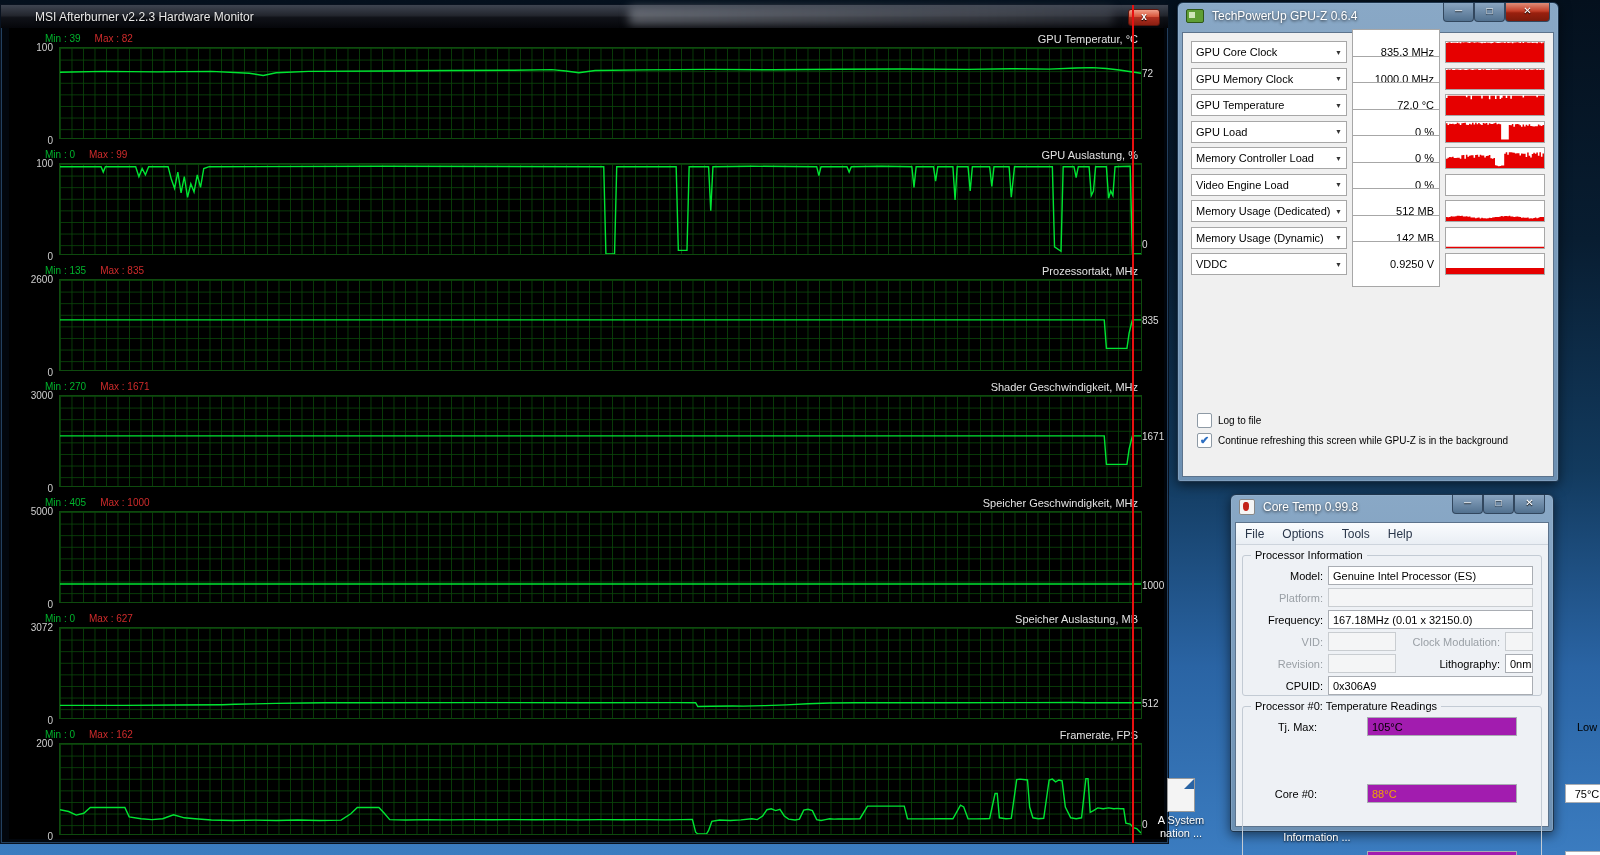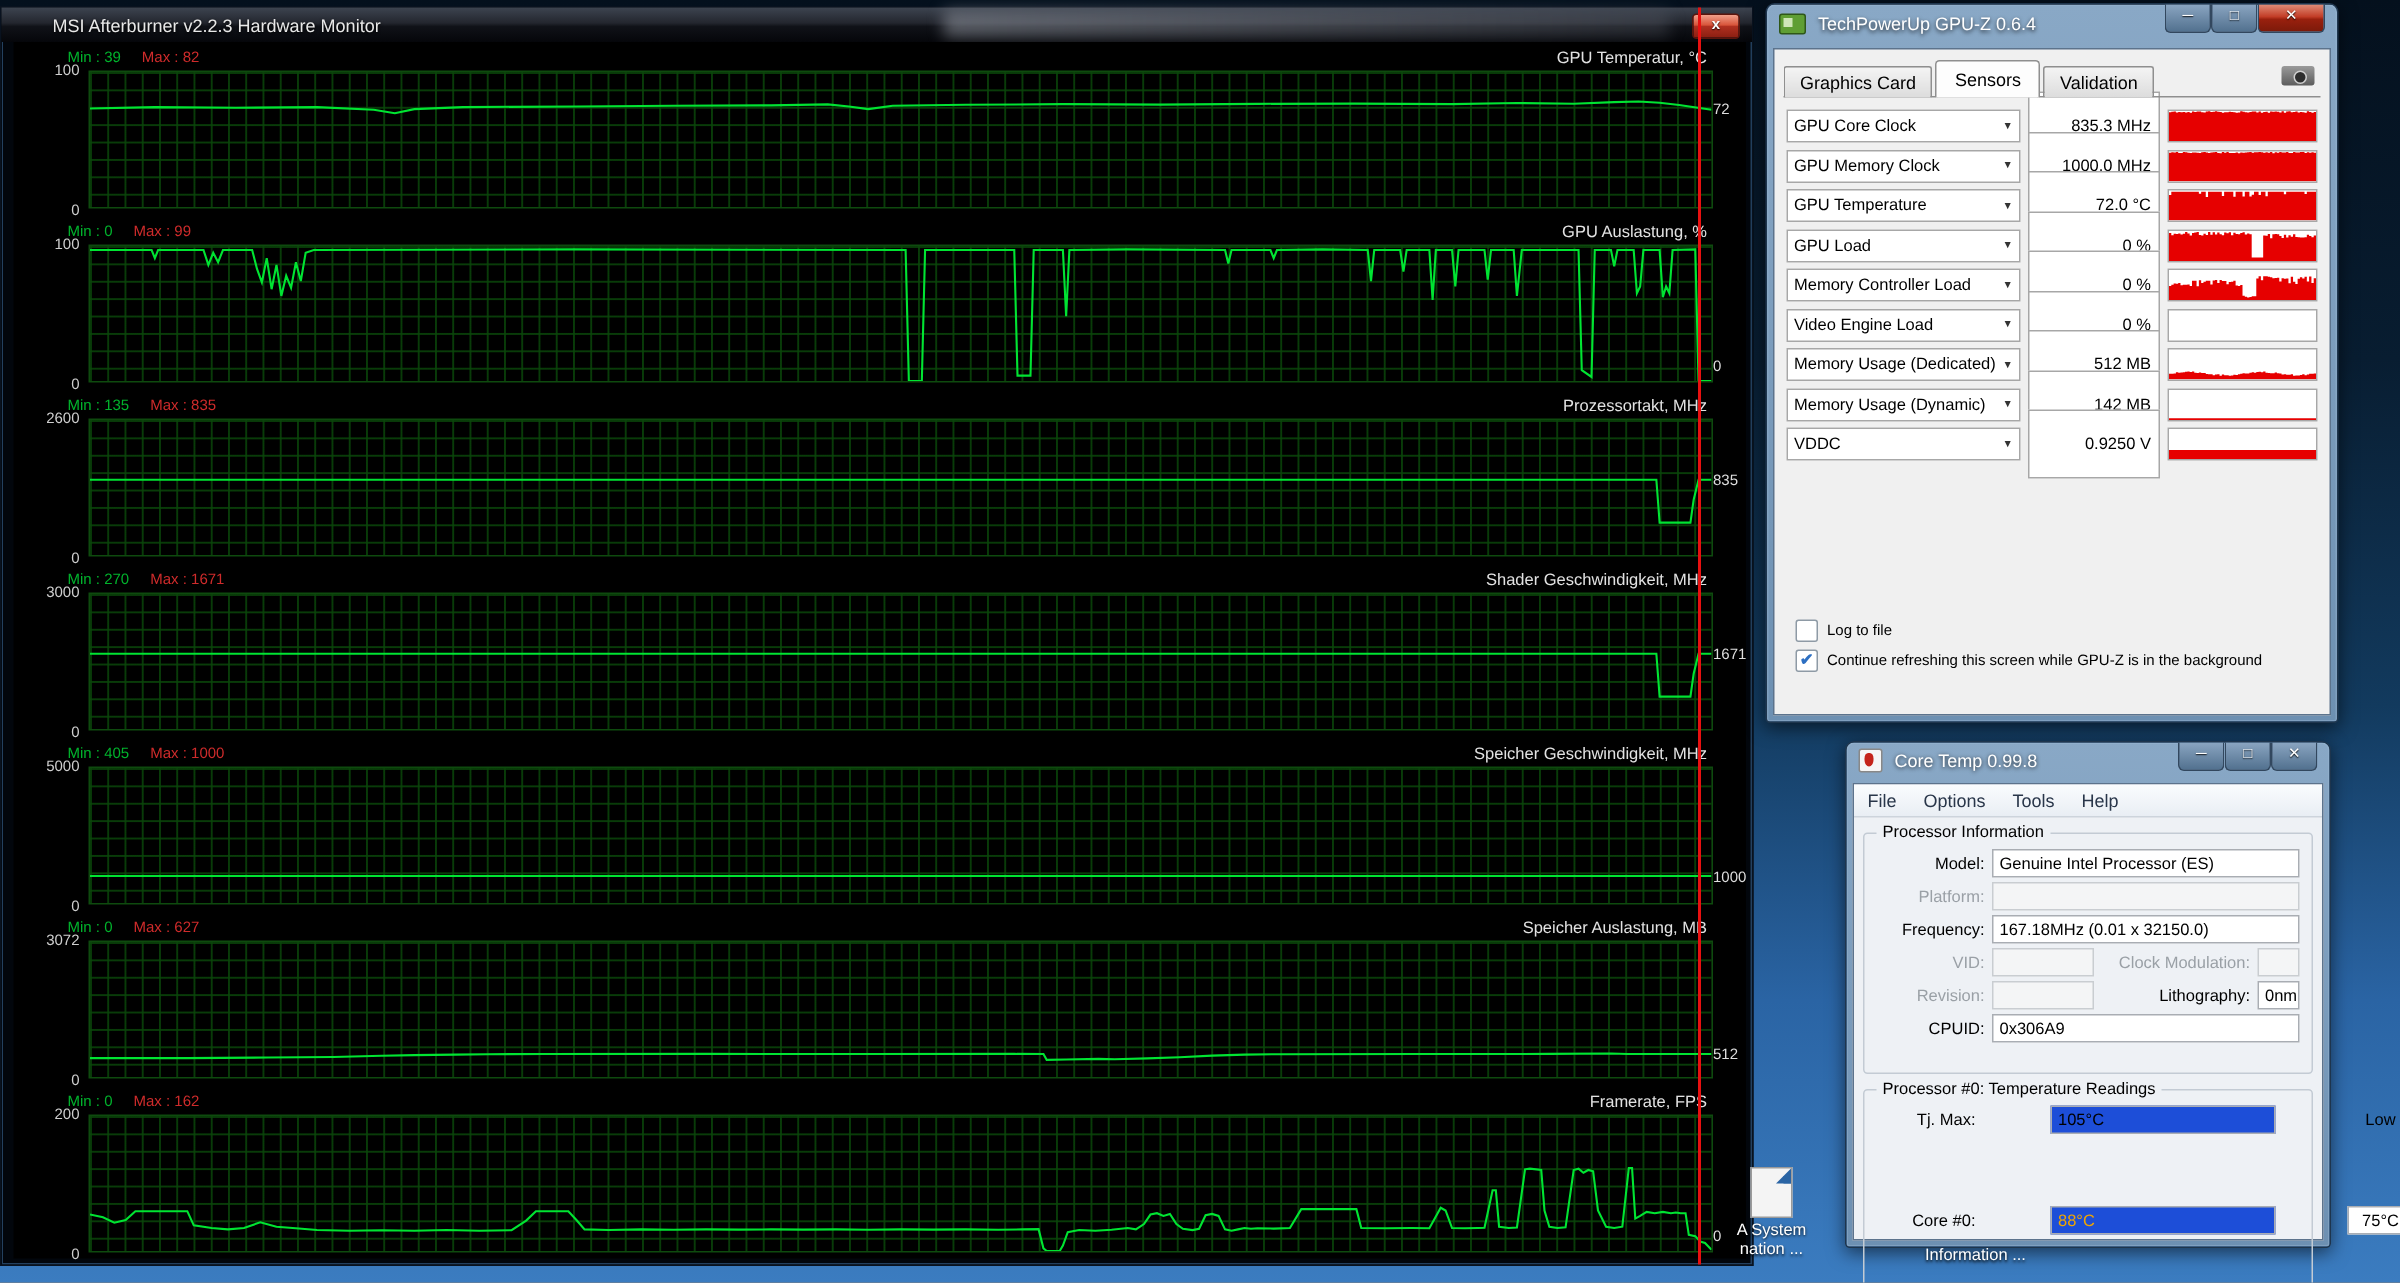--- a/index.html
+++ b/index.html
@@ -119,31 +119,31 @@
   .ct-icon:after{content:"";position:absolute;left:3px;top:2px;width:6px;height:9px;background:#c4231a;border-radius:40% 40% 50% 50%;}
   .menubar{height:21px;border-bottom:1px solid #cdd4dc;display:flex;align-items:center;
     background:linear-gradient(180deg,#fafcfe,#e9eef4);}
   .menu-item{font-size:12px;color:#29364a;padding:0 9px;}
   .ct-selectrow{display:flex;align-items:center;margin:7px 6px 4px 6px;font-size:11px;}
   .ct-select-label{color:#000;margin-right:5px;}
   .ct-combo{width:92px;height:19px;border:1px solid #bcc2c8;background:#f3f4f6;color:#8a9097;
     font-size:11px;display:flex;align-items:center;padding:0 4px;position:relative;}
   .ct-combo .arrow{position:absolute;right:4px;font-size:7px;color:#aab0b6;}
   .ct-numbox{width:20px;height:17px;border:1px solid #9aa0a8;background:#fdfdfd;text-align:center;line-height:17px;margin:0 4px 0 8px;}
-  .groupbox{position:relative;border:1px solid #c3cbd4;border-radius:3px;margin:10px 6px 0 6px;padding:10px 8px 20px 8px;}
+  .groupbox{position:relative;border:1px solid #c3cbd4;border-radius:3px;margin:10px 6px 0 6px;padding:10px 8px 0 8px;}
   .groupbox .gb-title{position:absolute;top:-7px;left:8px;background:#eef1f5;padding:0 4px;font-size:11px;color:#000;}
   .fieldrow{display:flex;align-items:center;margin-bottom:3px;font-size:11px;}
   .f-label{width:72px;text-align:right;padding-right:5px;color:#000;white-space:nowrap;}
   .f-label.dis{color:#9aa0a6;}
   .f-box{height:17px;border:1px solid #a9adb3;background:#fff;display:flex;align-items:center;padding:0 4px;white-space:nowrap;overflow:hidden;}
   .f-box.dis{background:#f4f5f6;border-color:#c9cdd1;}
   .temp-grid{display:grid;grid-template-columns:68px 150px 44px 44px 44px;grid-column-gap:5px;grid-row-gap:3px;
     align-items:center;font-size:11px;gap:48px;}
   .tg-label{text-align:right;padding-right:2px;white-space:nowrap;}
-  .tg-box{height:17px;border:1px solid #a9adb3;background:#1d4ed8;display:flex;align-items:center;padding:0 4px;}
+  .tg-box{height:17px;border:1px solid #a9adb3;background:#a21caf;display:flex;align-items:center;padding:0 4px;}
   .tg-head{text-align:center;font-size:11px;color:#000;}
   .tg-small{height:17px;border:1px solid #a9adb3;background:#fff;display:flex;align-items:center;justify-content:center;}
   
   .desk-icon{position:absolute;text-align:center;color:#fff;font-size:11px;text-shadow:0 1px 2px #000;}
   .doc-glyph{width:26px;height:32px;margin:0 auto 2px auto;background:#f4f4f4;border:1px solid #9a9a9a;position:relative;}
   .doc-glyph:after{content:"";position:absolute;right:0;top:0;border:5px solid;border-color:#c9c9c9 transparent transparent #c9c9c9;
     border-color:transparent #2a64a4 #2a64a4 transparent;}
   .icon-label{line-height:13px;white-space:nowrap;}
 </style>
 </head>
@@ -248,25 +248,20 @@
   <div class="aero-titlebar">
     <div class="gpuz-icon"></div>
     <span class="aero-title">TechPowerUp GPU-Z 0.6.4</span>
     <div class="winbtns">
       <div class="winbtn">─</div>
       <div class="winbtn">□</div>
       <div class="winbtn close-red">✕</div>
     </div>
   </div>
   <div class="win-body">
-    <div class="tabstrip" id="gpuz-tabs">
-        <div class="tab">Graphics Card</div>
-        <div class="tab active">Sensors</div>
-        <div class="tab">Validation</div>
-      </div>
     <div class="camera" style="position:absolute;right:10px;top:11px;"></div>
     <div class="sensor-rows" id="gpuz-rows">
         <div class="sensor-row">
           <div class="s-label">
             <span>GPU Core Clock</span>
             <span class="arrow">▼</span>
           </div>
           <div class="s-value">835.3 MHz</div>
           <div class="s-graph">
             <svg viewBox="0 0 100 30" preserveAspectRatio="none">

